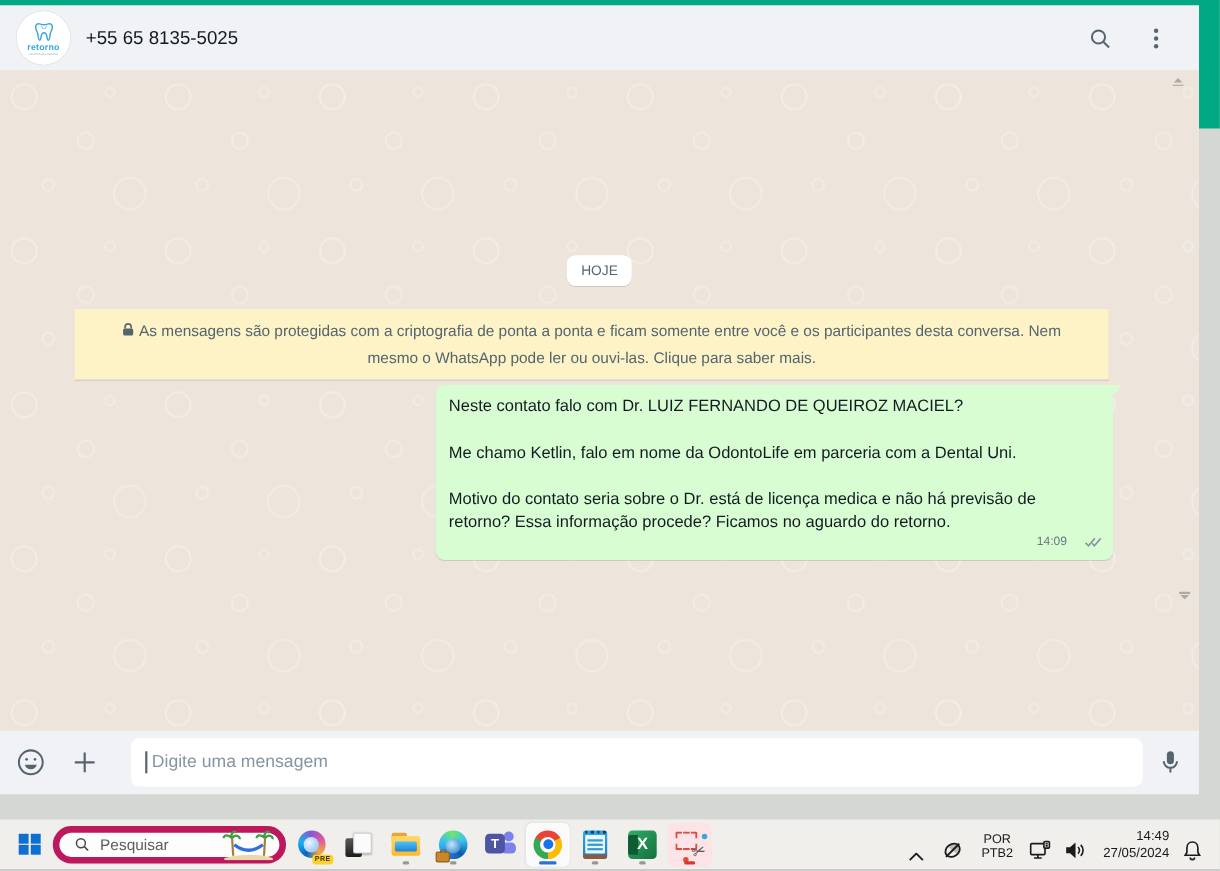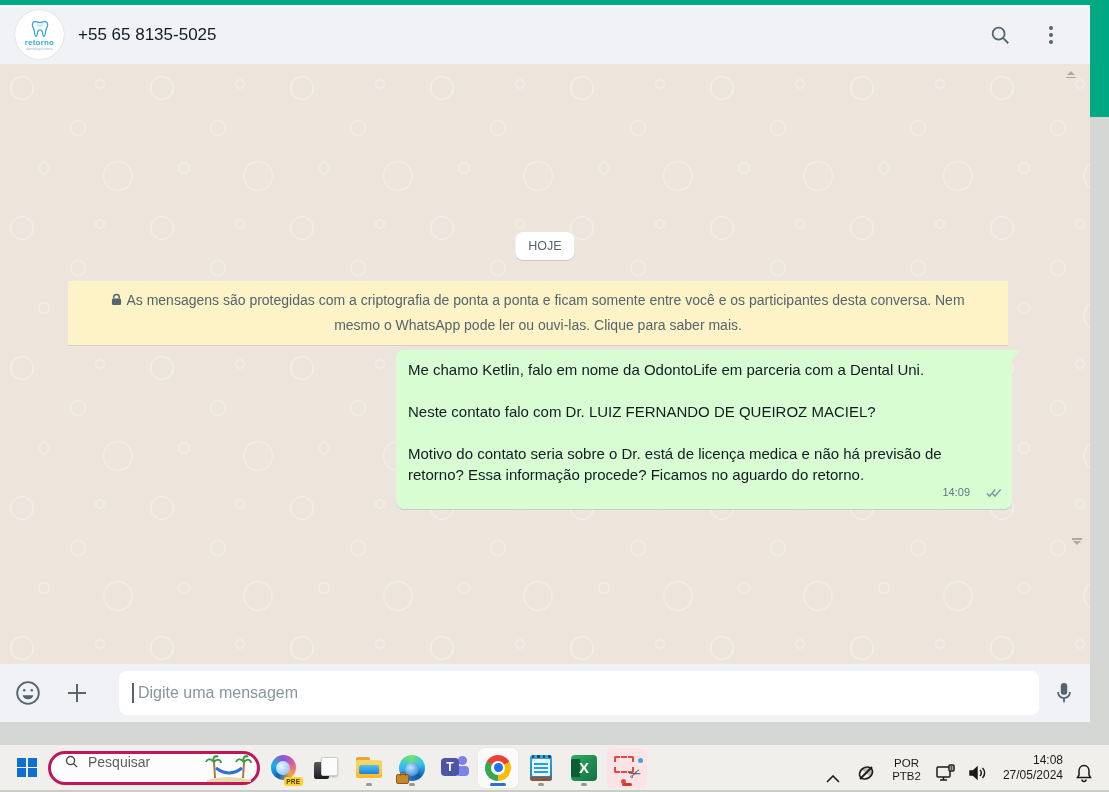--- a/index.html
+++ b/index.html
@@ -73,22 +73,22 @@
 
   
   
 
   
   .taskbar{position:absolute;left:0;bottom:0;width:1109px;height:47px;background:#f1efeb;border-bottom:2px solid #c9ccc9;
     display:flex;align-items:center;box-sizing:border-box;padding:0 10px;}
   .win-btn{width:34px;height:34px;display:flex;align-items:center;justify-content:center;border-radius:5px;cursor:pointer;}
   .win-logo{display:grid;grid-template-columns:9px 9px;grid-template-rows:9px 9px;gap:1.5px;}
   .win-logo i{background:#0e6fd0;display:block;}
-  .search-pill{width:212px;height:34px;background:#fdfdfd;border:3px solid #be185d;border-radius:17px;
-    display:flex;margin-left:4px;padding:0 4px 0 13px;box-sizing:border-box;cursor:pointer;box-shadow:0 1px 1px rgba(0,0,0,.04);}
+  .search-pill{width:212px;height:34px;background:#fdfdfd;border:6px solid #be185d;border-radius:17px;
+    display:flex;align-items:center;margin-left:4px;padding:0 4px 0 13px;box-sizing:border-box;cursor:pointer;box-shadow:0 1px 1px rgba(0,0,0,.04);}
   .search-pill .q-label{font-size:14px;color:#5d5d5d;margin-left:9px;flex:1;}
   .tb-icon{width:40px;height:40px;margin-left:3px;border-radius:6px;display:flex;align-items:center;justify-content:center;position:relative;cursor:pointer;}
   .tb-icon.active-chrome{background:#fafafa;box-shadow:0 0 2px rgba(0,0,0,.08);}
   .tb-icon.active-snip{background:#fbe3e6;}
   .run-dash{position:absolute;bottom:2px;left:50%;transform:translateX(-50%);width:6px;height:3px;border-radius:2px;background:#999793;}
   .run-dash.blue{width:16px;background:#2a70d8;}
   .run-dash.red{width:10px;background:#d23b2e;}
 
   
   .copilot-wrap{position:relative;width:28px;height:28px;display:flex;align-items:center;justify-content:center;}
@@ -190,22 +190,22 @@
           <path d="M3 6 V4.5 a3 3 0 0 1 6 0 V6"></path>
         </svg>
       </span><span>As mensagens são protegidas com a criptografia de ponta a ponta e ficam somente entre você e os participantes desta conversa. Nem mesmo o WhatsApp pode ler ou ouvi-las. Clique para saber mais.</span>
     </div>
 
     <div class="msg-row">
       <div class="bubble">
         <svg class="tail" viewBox="0 0 8 13">
           <path d="M0 0 L8 0 L1.5 8 Q0 9.5 0 6 Z" fill="#d9fdd3"></path>
         </svg>
+        <p>Neste contato falo com Dr. LUIZ FERNANDO DE QUEIROZ MACIEL?</p>
         <p>Me chamo Ketlin, falo em nome da OdontoLife em parceria com a Dental Uni.</p>
-        <p>Neste contato falo com Dr. LUIZ FERNANDO DE QUEIROZ MACIEL?</p>
         <p>Motivo do contato seria sobre o Dr. está de licença medica e não há previsão de retorno? Essa informação procede? Ficamos no aguardo do retorno.</p>
         <span class="meta">
           <span class="time">14:09</span>
           <svg width="16" height="10" viewBox="0 0 18 11" fill="none" stroke="#8696a0" stroke-width="1.7">
             <path d="M1 6 L4 9 L10.5 1.5"></path>
               <path d="M7.5 6.5 L10 9 L16.5 1.5"></path>
           </svg>
         </span>
       </div>
     </div>
@@ -376,21 +376,21 @@
       </svg>
     </span>
     <span class="t-btn">
       <svg width="22" height="20" viewBox="0 0 22 20" fill="none" stroke="#1b1b1b" stroke-width="1.5">
         <path d="M3 8 H6 L10 4.5 V15.5 L6 12 H3 Z" fill="#1b1b1b"></path>
         <path d="M13 7 a4 4 0 0 1 0 6"></path>
           <path d="M15.5 5 a7 7 0 0 1 0 10"></path>
       </svg>
     </span>
     <span class="clock">
-      <div>14:08</div>
+      <div>14:49</div>
       <div>27/05/2024</div>
     </span>
     <span class="t-btn">
       <svg width="18" height="20" viewBox="0 0 18 20" fill="none" stroke="#1b1b1b" stroke-width="1.5">
         <path d="M9 2.5 C5.8 2.5 4 5 4 8 V12 L2.5 14.5 H15.5 L14 12 V8 C14 5 12.2 2.5 9 2.5 Z"></path>
         <path d="M7 16.5 a2 2 0 0 0 4 0"></path>
       </svg>
     </span>
   </div>
 </div>

